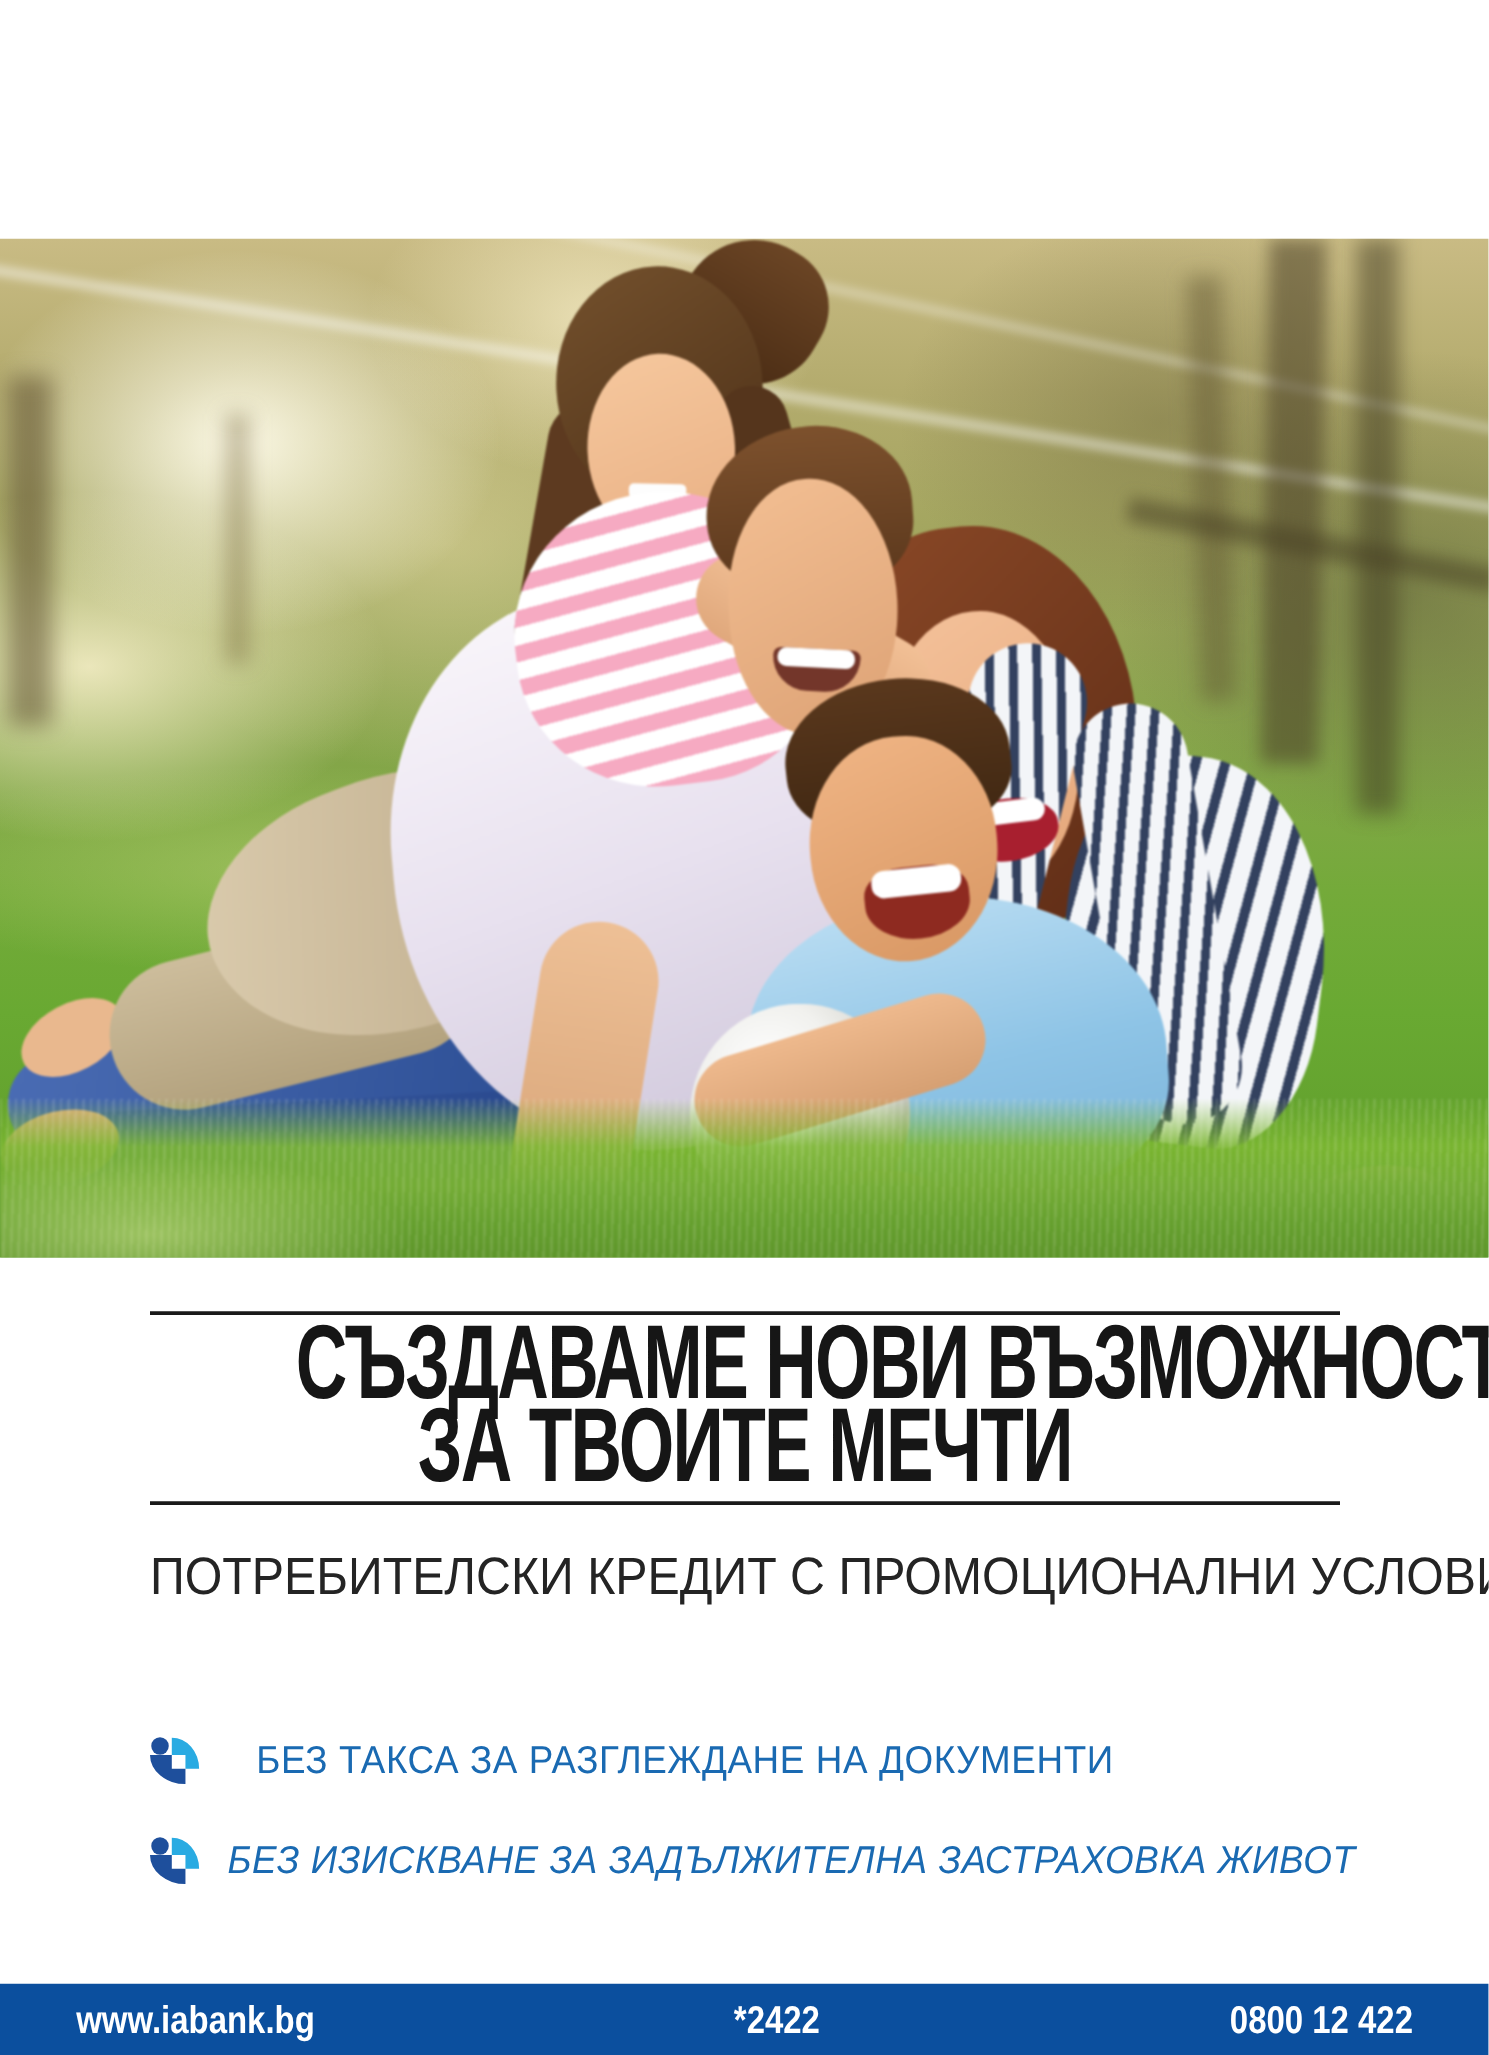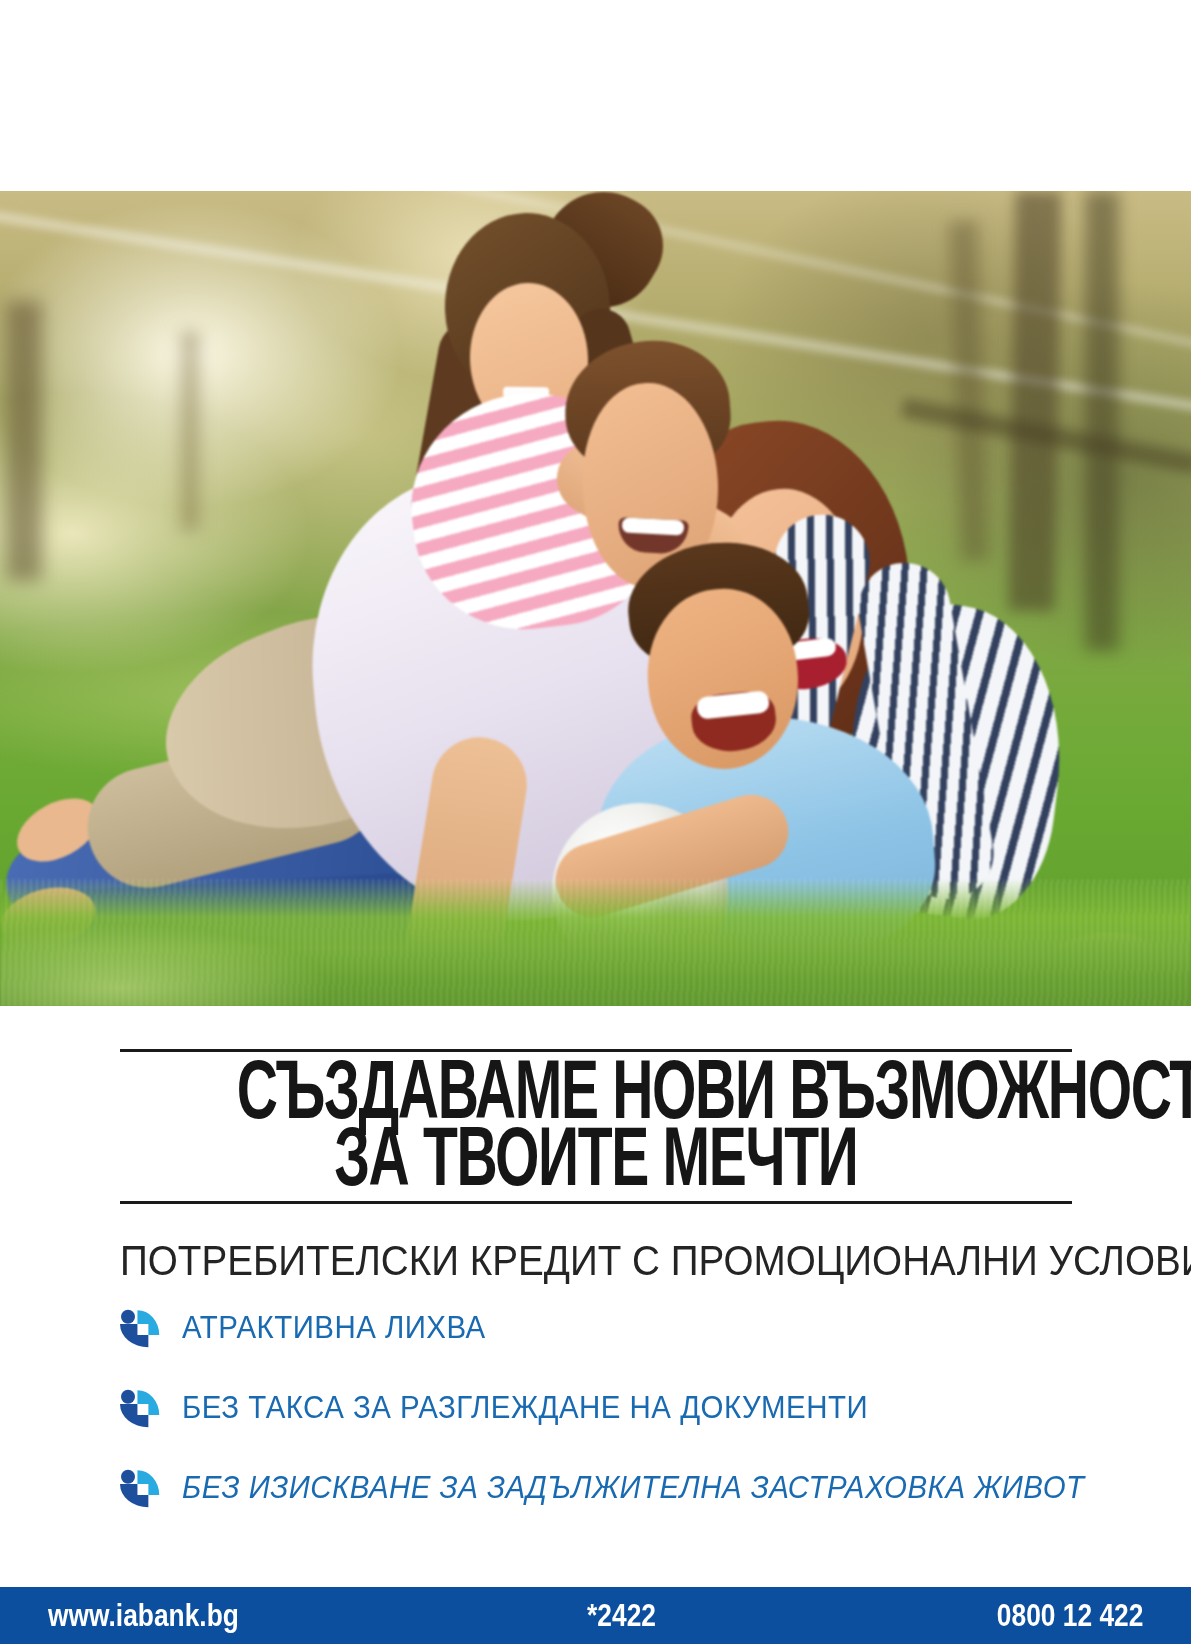--- a/index.html
+++ b/index.html
@@ -93,27 +93,27 @@
   .headline .hl{display:block;height:67px;line-height:62px;font-size:84px;white-space:nowrap;}
   .headline .hl>span{display:inline-block;transform:scaleX(0.68);transform-origin:center top;}
   .subheadline{position:absolute;left:120px;top:1237px;white-space:nowrap;color:#242424;
                font-size:42px;font-weight:normal;transform:scaleX(0.92);transform-origin:left top;}
 
   .bullet{position:absolute;left:120px;display:flex;align-items:center;height:44px;}
   .bullet .bicon{width:40px;height:40px;flex:0 0 auto;margin-right:22px;}
   .bullet .blabel{white-space:nowrap;color:#1a6ab2;font-size:31px;letter-spacing:.5px;
                   transform:scaleX(0.95);transform-origin:left center;}
   .bullet-1{top:1306px;}
-  .bullet-2{top:1386px;}
+  .bullet-2{top:1386px;gap:23px;}
   .bullet-3{top:1466px;font-style:italic;}
 
   
   .footer{position:absolute;left:0;top:1587px;width:1191px;height:57px;background:#0b4f9e;
           display:flex;align-items:center;justify-content:space-between;
-          padding:0 48px;box-sizing:border-box;color:#ffffff;font-weight:bold;font-size:31px;}
+          padding:0 61px;box-sizing:border-box;color:#ffffff;font-weight:bold;font-size:31px;}
   .footer .fitem{white-space:nowrap;}
   .f-left{transform:scaleX(0.85);transform-origin:left center;}
   .f-center{transform:scaleX(0.85);transform-origin:center center;}
   .f-right{transform:scaleX(0.85);transform-origin:right center;}
 </style>
 </head>
 <body>
 
 <div class="page">
 
@@ -171,28 +171,20 @@
 
   <div class="rule rule-top"></div>
   <div class="headline">
     <div class="hl"><span>СЪЗДАВАМЕ НОВИ ВЪЗМОЖНОСТИ</span></div>
     <div class="hl"><span>ЗА ТВОИТЕ МЕЧТИ</span></div>
   </div>
   <div class="rule rule-bottom"></div>
 
   <div class="subheadline">ПОТРЕБИТЕЛСКИ КРЕДИТ С ПРОМОЦИОНАЛНИ УСЛОВИЯ:</div>
 
-  <div class="bullet bullet-1">
-    <svg class="bicon" viewBox="0 0 100 100" preserveAspectRatio="none">
-      <circle cx="20" cy="22" r="17.5" fill="#1e4f9c"></circle>
-      <path d="M43.6,5.5 A54.5,61.8 0 0 1 98.2,67.3 L70.9,67.3 L70.9,40 L43.6,40 Z" fill="#29abe2"></path>
-      <path d="M0,40 L43.6,40 L43.6,67.3 L70.9,67.3 L70.9,98.2 A70.9,58.2 0 0 1 0,40 Z" fill="#1e4f9c"></path>
-    </svg>
-    <div class="blabel">АТРАКТИВНА ЛИХВА</div>
-  </div>
 
   <div class="bullet bullet-2">
     <svg class="bicon" viewBox="0 0 100 100" preserveAspectRatio="none">
       <circle cx="20" cy="22" r="17.5" fill="#1e4f9c"></circle>
       <path d="M43.6,5.5 A54.5,61.8 0 0 1 98.2,67.3 L70.9,67.3 L70.9,40 L43.6,40 Z" fill="#29abe2"></path>
       <path d="M0,40 L43.6,40 L43.6,67.3 L70.9,67.3 L70.9,98.2 A70.9,58.2 0 0 1 0,40 Z" fill="#1e4f9c"></path>
     </svg>
     <div class="blabel">БЕЗ ТАКСА ЗА РАЗГЛЕЖДАНЕ НА ДОКУМЕНТИ</div>
   </div>
 

